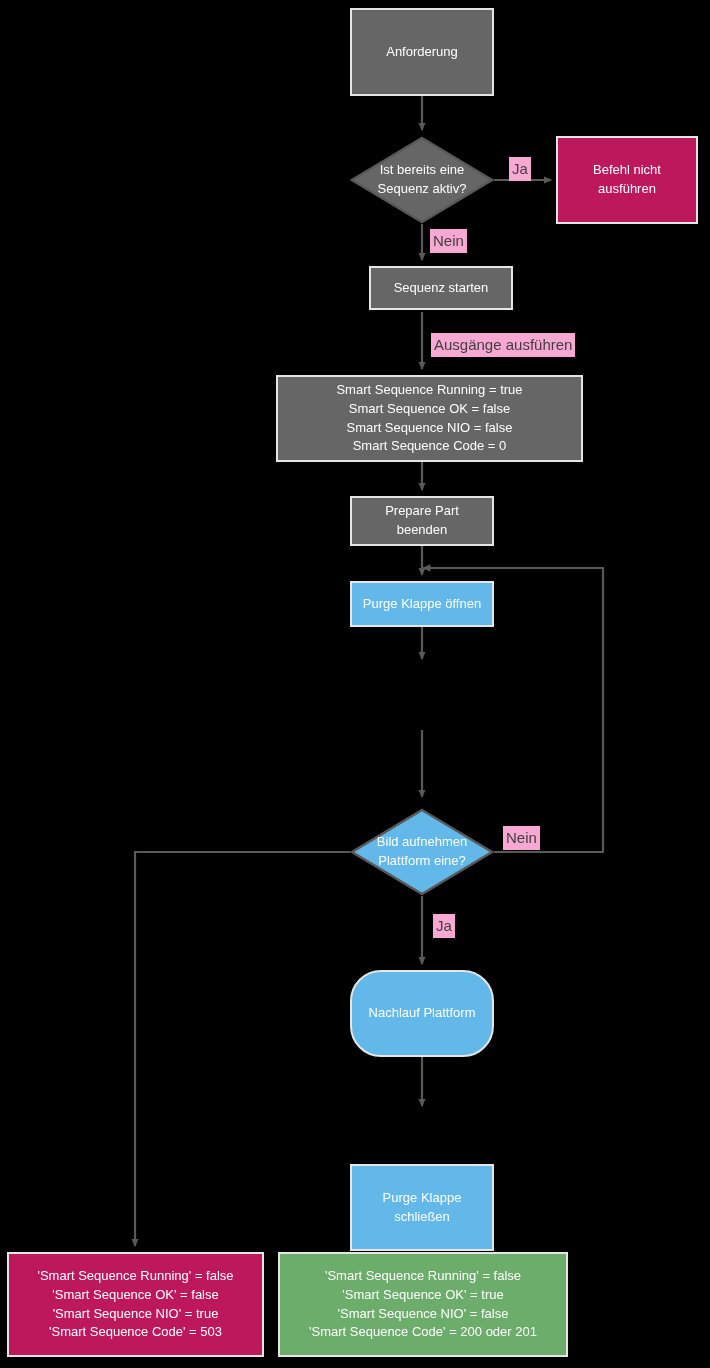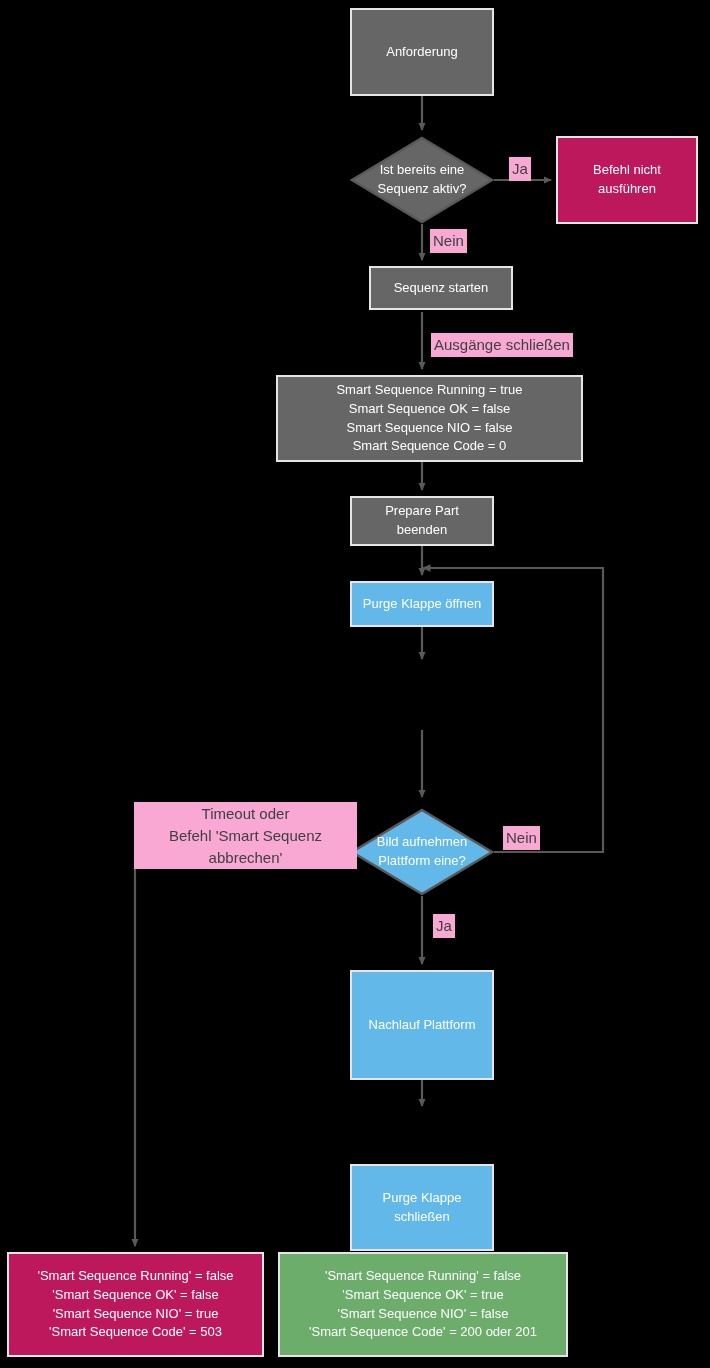--- a/index.html
+++ b/index.html
@@ -143,41 +143,39 @@
 
 
   <div class="diamond-wrap" style="left:350px; top:808px; width:144px; height:88px;">
     <svg width="144" height="88" viewBox="0 0 144 88">
       <polygon points="72,2 142,44 72,86 2,44" fill="#63b8ea" stroke="#595959" stroke-width="2.5"></polygon>
     </svg>
     <div class="diamond-label">Bild aufnehmen
 Plattform eine?</div>
   </div>
 
-  <div class="node blue" style="left:350px; top:970px; width:144px; height:110px;">Nachlauf Plattform</div>
+  <div class="node blue" style="left:350px; top:970px; width:144px; height:87px;border-radius:31px;">Nachlauf Plattform</div>
 
   <div class="node blue" style="left:350px; top:1164px; width:144px; height:87px;">Purge Klappe
 schließen</div>
 
   <div class="node red" style="left:7px; top:1252px; width:257px; height:105px;">'Smart Sequence Running' = false
 'Smart Sequence OK' = false
 'Smart Sequence NIO' = true
 'Smart Sequence Code' = 503</div>
 
   <div class="node green" style="left:278px; top:1252px; width:290px; height:105px;">'Smart Sequence Running' = false
 'Smart Sequence OK' = true
 'Smart Sequence NIO' = false
 'Smart Sequence Code' = 200 oder 201</div>
 
   <div class="edge-label" style="left:509px; top:157px;">Ja</div>
 
   <div class="edge-label" style="left:430px; top:229px;">Nein</div>
 
-  <div class="edge-label" style="left:431px; top:333px;">Ausgänge schließen</div>
+  <div class="edge-label" style="left:431px; top:333px;">Ausgänge ausführen</div>
 
-  <div class="edge-label" style="left:134px; top:802px; width:223px;">Timeout oder
-Befehl 'Smart Sequenz abbrechen'</div>
 
   <div class="edge-label" style="left:503px; top:826px;">Nein</div>
 
   <div class="edge-label" style="left:433px; top:914px;">Ja</div>
 
 </div>
 
 </body></html>

